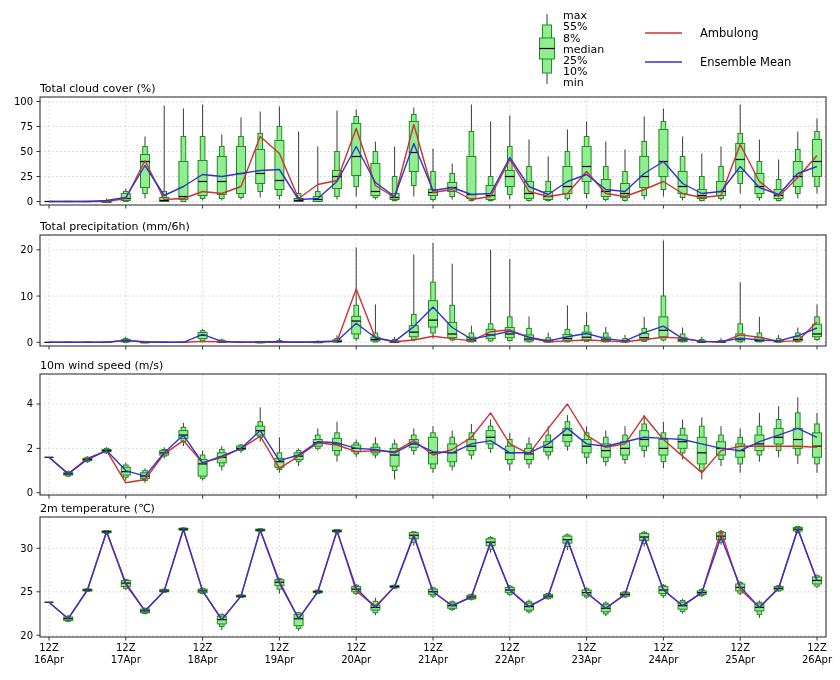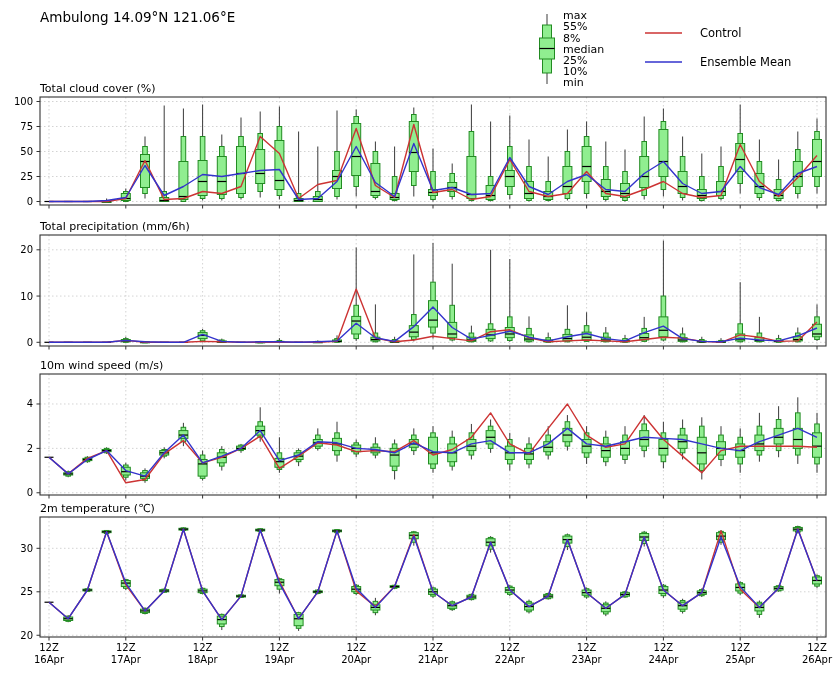--- a/index.html
+++ b/index.html
@@ -843,26 +843,25 @@
         <rect x="539.5" y="38" width="15" height="21" fill="#90ee90" stroke="#228b22" stroke-width="1"></rect>
         <line x1="539.5" x2="554.5" y1="48.5" y2="48.5" stroke="#000000" stroke-width="1.2"></line>
       </g>
       <g>
         <line x1="645" x2="682" y1="33" y2="33" stroke="#cc3333" stroke-width="1.6"></line>
         <line x1="645" x2="682" y1="62" y2="62" stroke="#3333cc" stroke-width="1.6"></line>
       </g>
     </svg>
 
   <div class="hdr">
-    <div>Ambulong 14.09°N 121.06°E</div>
   </div>
 
   <div class="legend-box-label" style="top:10px">max</div>
   <div class="legend-box-label" style="top:21px">55%</div>
   <div class="legend-box-label" style="top:32.5px">8%</div>
   <div class="legend-box-label" style="top:43.5px">median</div>
   <div class="legend-box-label" style="top:54.5px">25%</div>
   <div class="legend-box-label" style="top:65.5px">10%</div>
   <div class="legend-box-label" style="top:76.5px">min</div>
 
-  <div class="legend-line-label" style="top:26px">Control</div>
+  <div class="legend-line-label" style="top:26px">Ambulong</div>
   <div class="legend-line-label" style="top:55px">Ensemble Mean</div>
 </div>
 
 </body></html>

